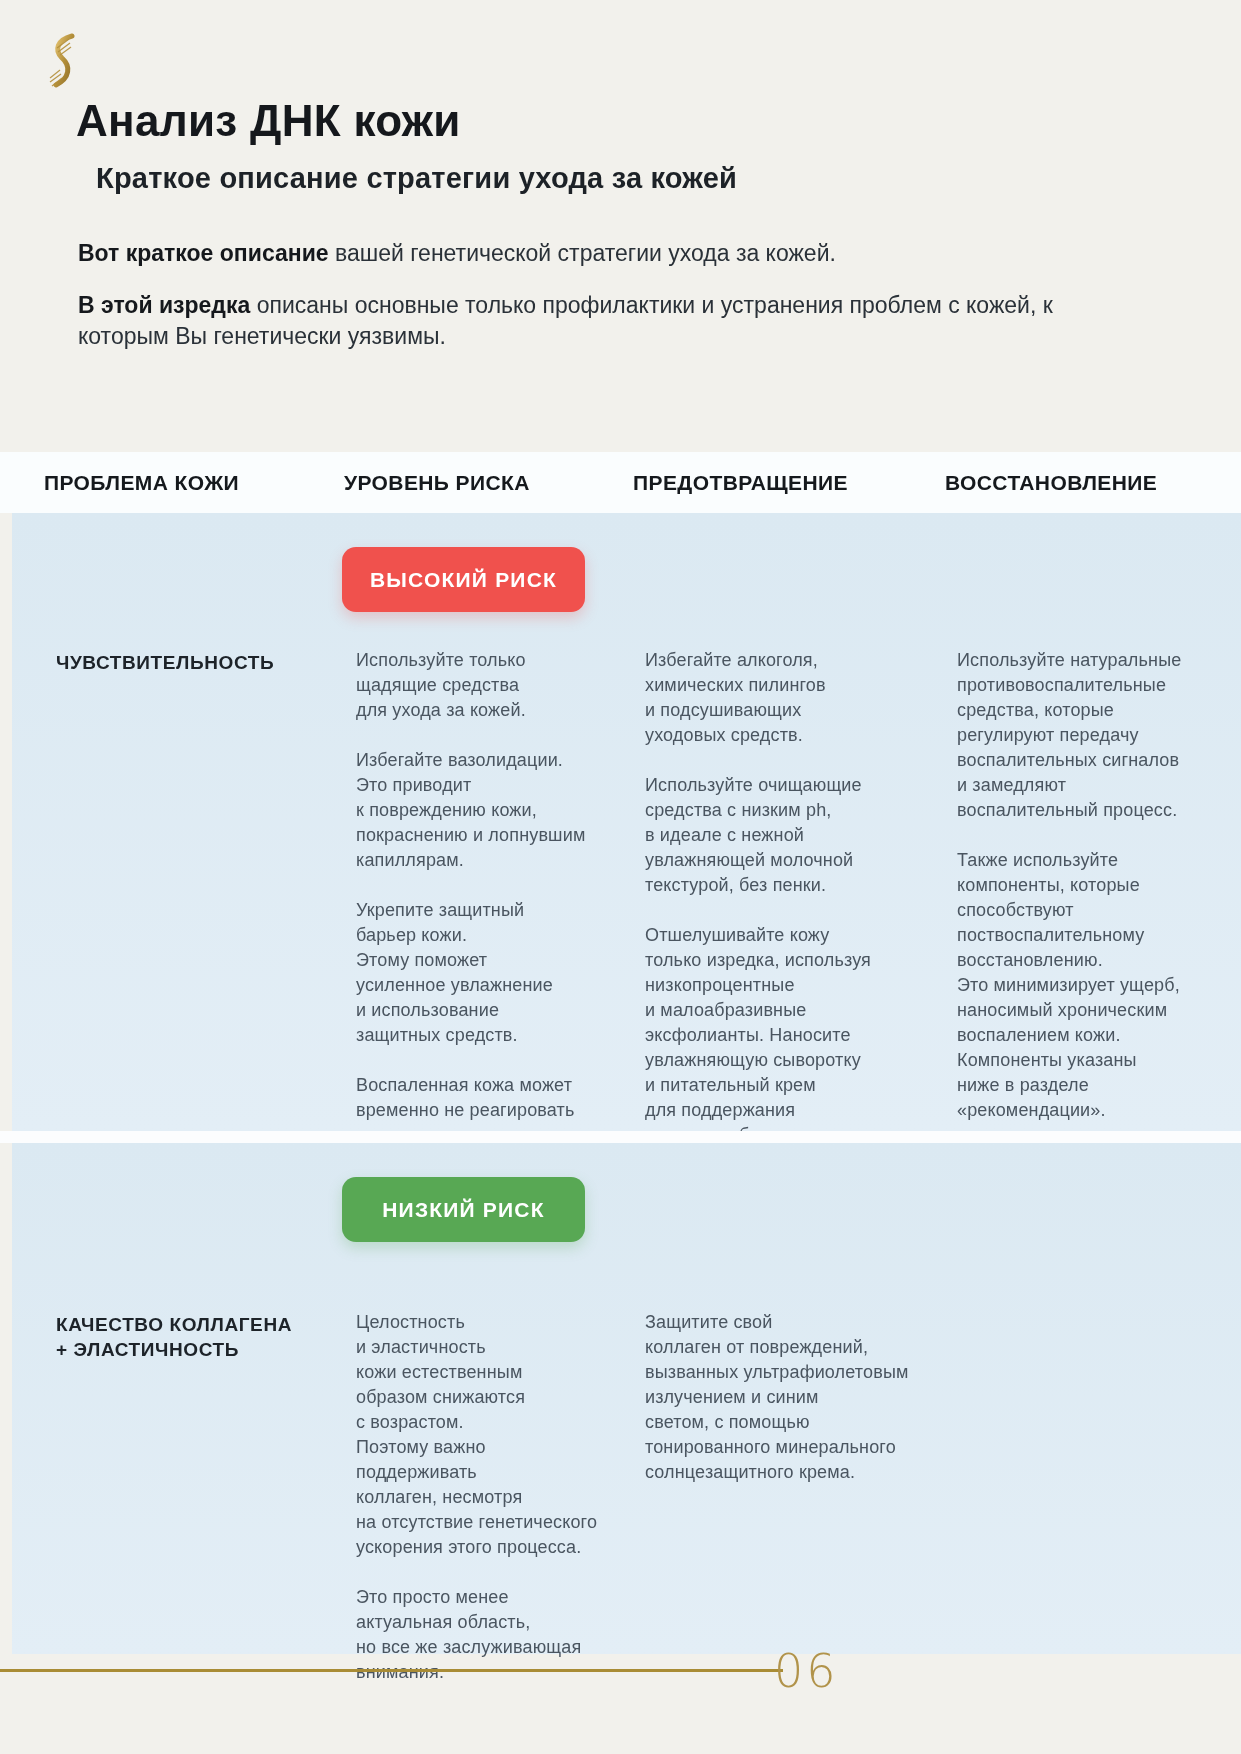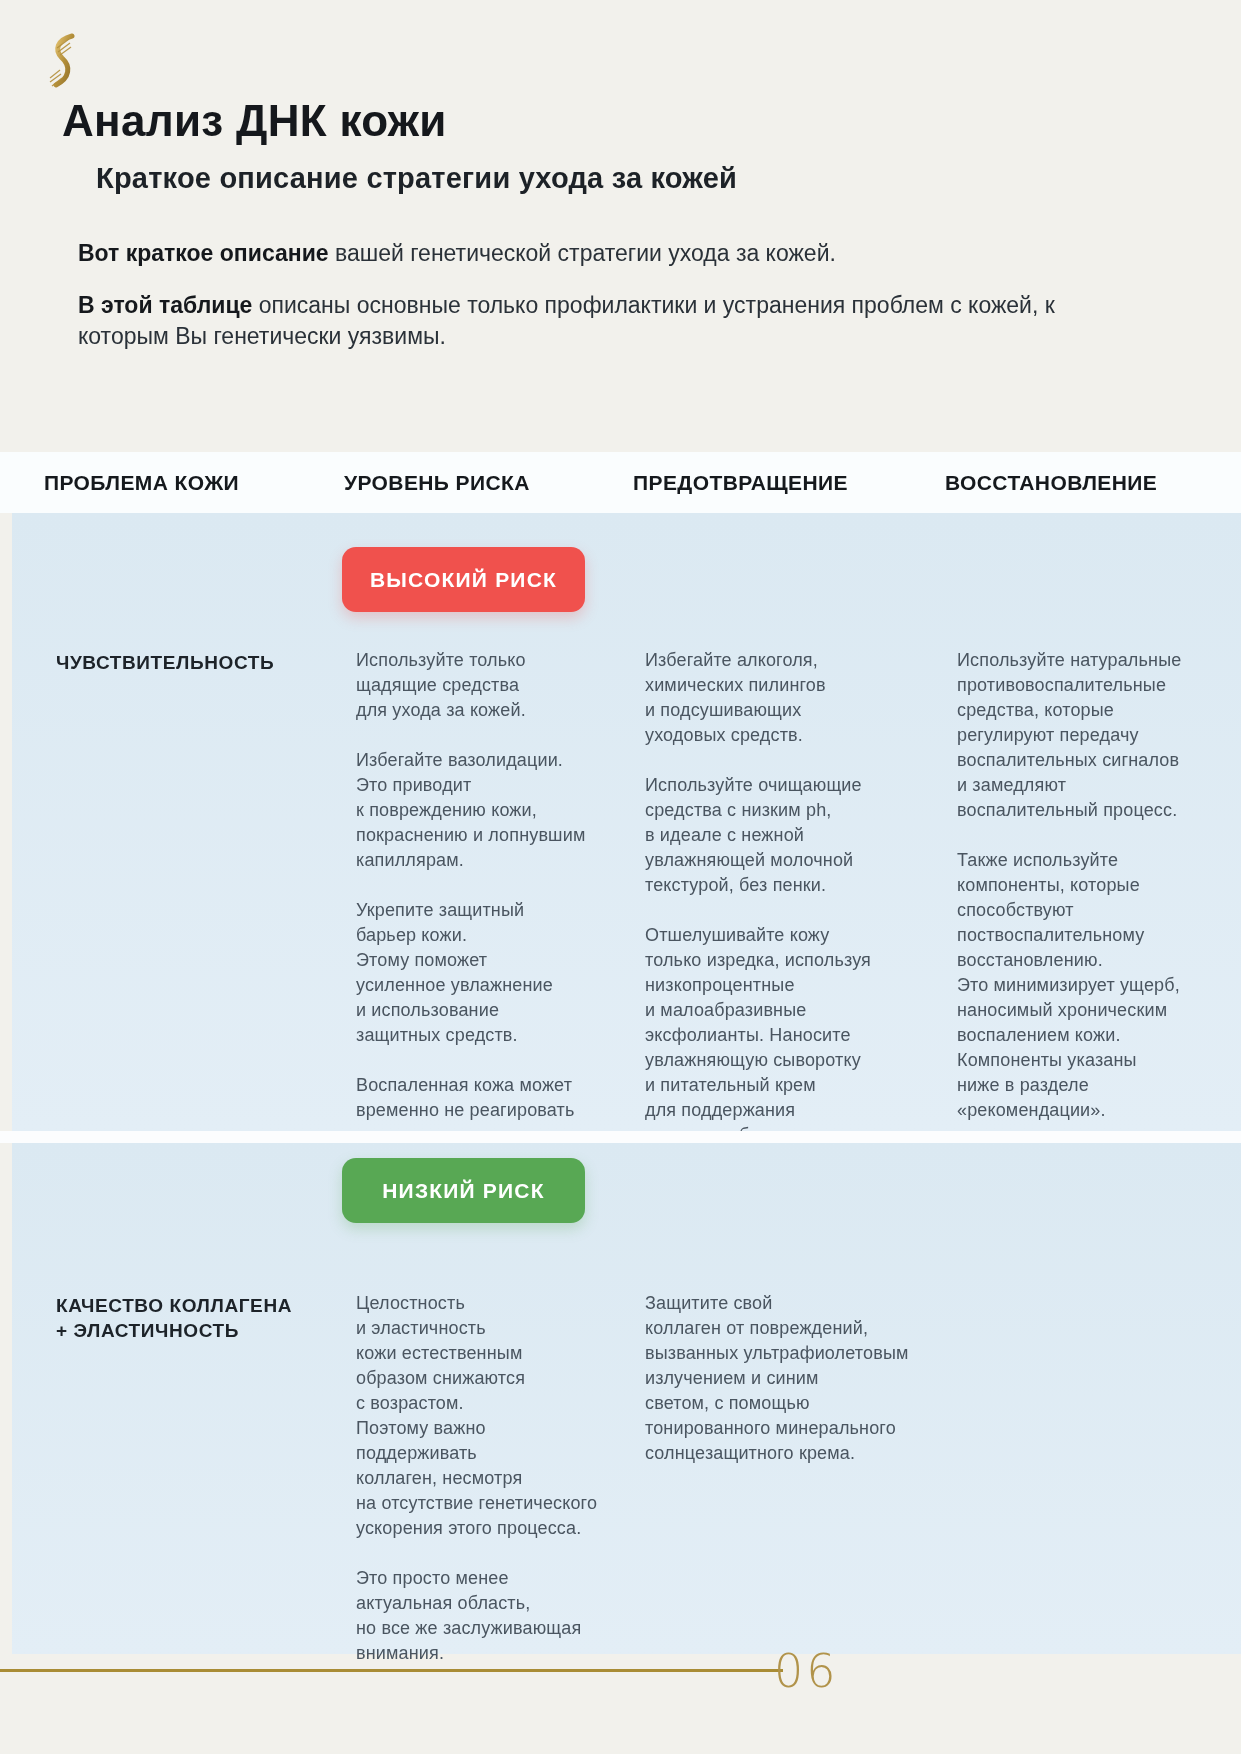--- a/index.html
+++ b/index.html
@@ -4,21 +4,21 @@
 <style>
   * { margin:0; padding:0; box-sizing:border-box; }
   html,body { width:1241px; }
   body { font-family:"Liberation Sans", sans-serif; background:#f2f1ec; }
 
   .page { position:relative; width:1241px; height:1754px; background:#f2f1ec; overflow:hidden; }
 
   .logo { position:absolute; left:45px; top:32px; width:40px; height:60px; }
 
   .page-title {
-    position:absolute; left:62px; top:96px;
+    position:absolute; left:76px; top:96px;
     font-size:44px; font-weight:bold; color:#15181c; letter-spacing:0.3px;
   }
   .page-subtitle {
     position:absolute; left:96px; top:162px;
     font-size:29px; font-weight:bold; color:#1d2227; letter-spacing:0.2px;
   }
   .intro { position:absolute; left:78px; width:1020px; font-size:23px; color:#2a3138; line-height:31px; }
   .intro b { color:#15181c; }
   .intro-1 { top:238px; }
   .intro-2 { top:290px; }
@@ -42,21 +42,21 @@
   .section-1 { top:513px; height:618px; }
   .section-gap { position:absolute; left:0; top:1131px; width:1241px; height:12px; background:#fcfdfe; }
   .section-2 { top:1143px; height:511px; }
 
   .badge {
     margin-left:330px; width:243px; height:65px; border-radius:14px;
     display:flex; align-items:center; justify-content:center;
     font-size:21px; font-weight:bold; letter-spacing:1.2px; color:#ffffff;
   }
   .badge-high { margin-top:34px; background:#f0514d; box-shadow:0 6px 14px rgba(240,81,77,.25); }
-  .badge-low  { margin-top:15px; background:#58a854; box-shadow:0 6px 14px rgba(88,168,84,.25); }
+  .badge-low  { margin-top:34px; background:#58a854; box-shadow:0 6px 14px rgba(88,168,84,.25); }
 
   .cells-1 { margin-top:36px; }
   .cells-2 { margin-top:68px; }
 
   .row-label {
     font-size:19px; font-weight:bold; color:#1d2329; letter-spacing:0.6px;
     line-height:25px; white-space:pre-line; padding-top:2px;
   }
   .cell-text {
     font-size:18px; color:#4a5560; line-height:25px; letter-spacing:0.15px;
@@ -93,21 +93,21 @@
           <path d="M16 42 L5 50"></path>
           <path d="M17 46 L7 54"></path>
       </g>
     </svg>
   </div>
 
   <div class="page-title">Анализ ДНК кожи</div>
   <div class="page-subtitle">Краткое описание стратегии ухода за кожей</div>
 
   <div class="intro intro-1"><b>Вот краткое описание</b><span> вашей генетической стратегии ухода за кожей.</span></div>
-  <div class="intro intro-2"><b>В этой таблице</b><span> описаны основные только профилактики и устранения проблем с кожей, к которым Вы генетически уязвимы.</span></div>
+  <div class="intro intro-2"><b>В этой изредка</b><span> описаны основные только профилактики и устранения проблем с кожей, к которым Вы генетически уязвимы.</span></div>
 
   <div class="thead grid-cols">
     <div class="th">ПРОБЛЕМА КОЖИ</div>
     <div class="th">УРОВЕНЬ РИСКА</div>
     <div class="th">ПРЕДОТВРАЩЕНИЕ</div>
     <div class="th">ВОССТАНОВЛЕНИЕ</div>
   </div>
 
   <div class="section section-1">
     <div class="badge badge-high">ВЫСОКИЙ РИСК</div>

